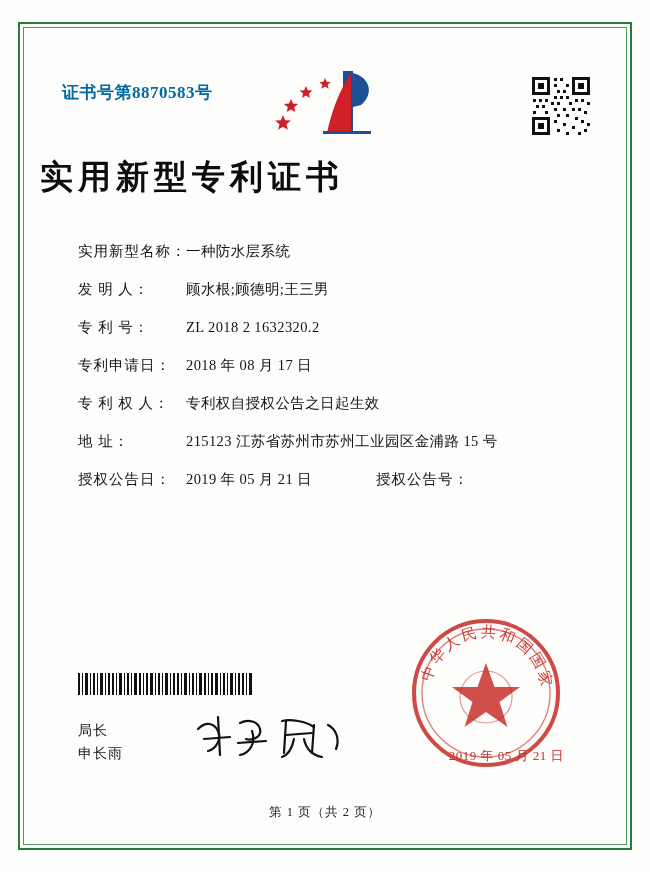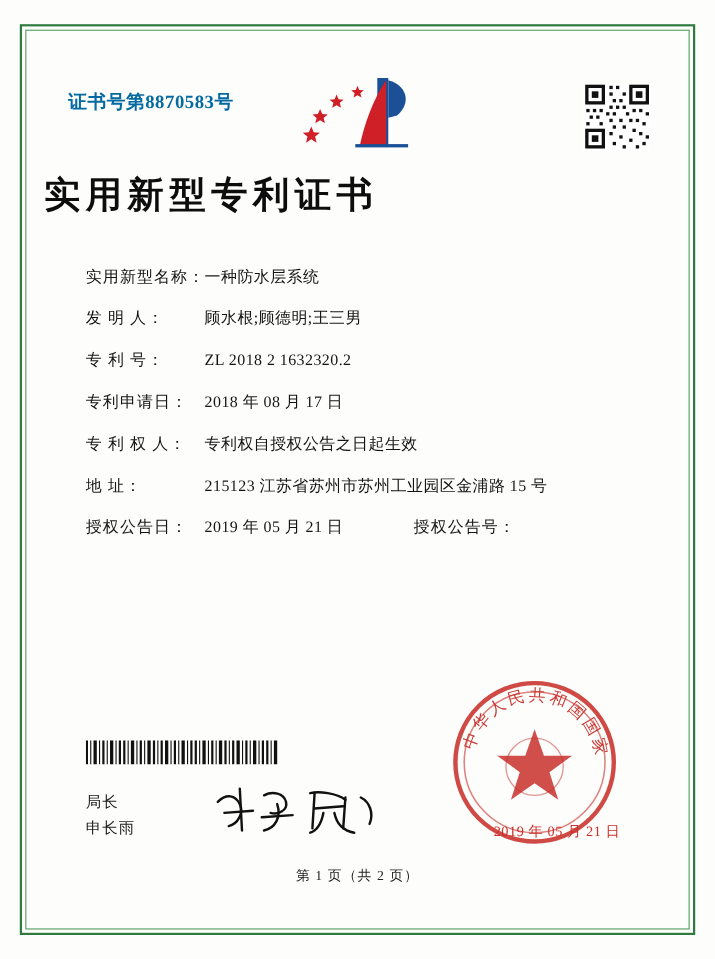--- a/index.html
+++ b/index.html
@@ -183,21 +183,21 @@
     color: #c8302b;
     letter-spacing: 0.5px;
     white-space: nowrap;
   }
 
   
   .footer {
     position: absolute;
     left: 0;
     right: 0;
-    bottom: 22px;
+    bottom: 6px;
     text-align: center;
     font-size: 12.5px;
     color: #222;
     letter-spacing: 1px;
   }
 </style>
 </head>
 <body>
 
 <div class="page">

